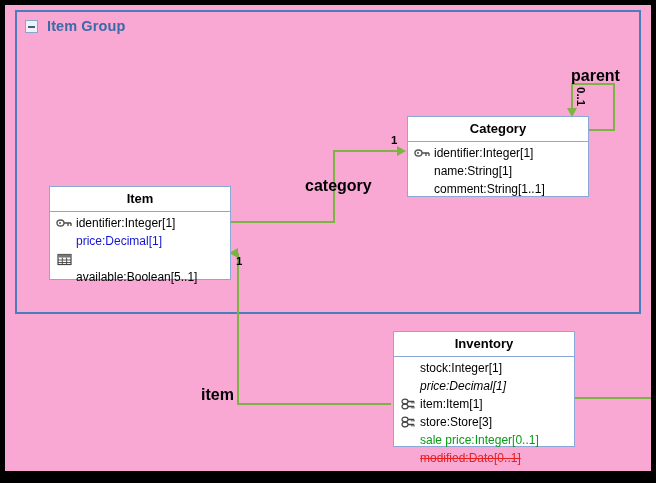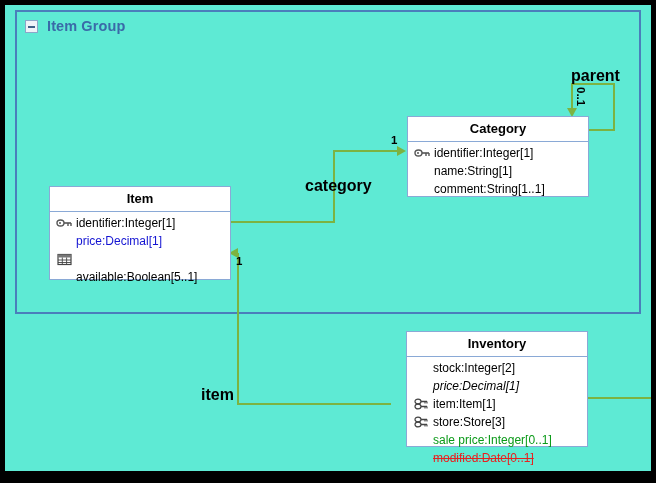--- a/index.html
+++ b/index.html
@@ -14,21 +14,21 @@
     font-family: "Liberation Sans", sans-serif;
   }
 
   
   #canvas {
     position: absolute;
     left: 5px;
     top: 5px;
     width: 646px;
     height: 466px;
-    background: #5eead4;
+    background: #f9a8d4;
     overflow: hidden;
   }
 
   
   #package-frame {
     position: absolute;
     left: 10px;
     top: 5px;
     width: 626px;
     height: 304px;
@@ -257,27 +257,27 @@
       </div>
 
       <div class="attr">
         <span class="attr-icon blank"></span>
         <span class="attr-text">comment:String[1..1]</span>
       </div>
 
     </div>
   </div>
 
-  <div class="uml-class" id="class-inventory" style="left:401px; top:326px; width:182px; height:116px;">
+  <div class="uml-class" id="class-inventory" style="left:388px; top:326px; width:182px; height:116px;">
     <div class="uml-name">Inventory</div>
     <div class="uml-attrs">
 
       <div class="attr">
         <span class="attr-icon blank"></span>
-        <span class="attr-text">stock:Integer[2]</span>
+        <span class="attr-text">stock:Integer[1]</span>
       </div>
 
       <div class="attr">
         <span class="attr-icon blank"></span>
         <span class="attr-text t-ital">price:Decimal[1]</span>
       </div>
 
       <div class="attr">
         <span class="attr-icon">
           <svg width="18" height="14" viewBox="0 0 18 14">

